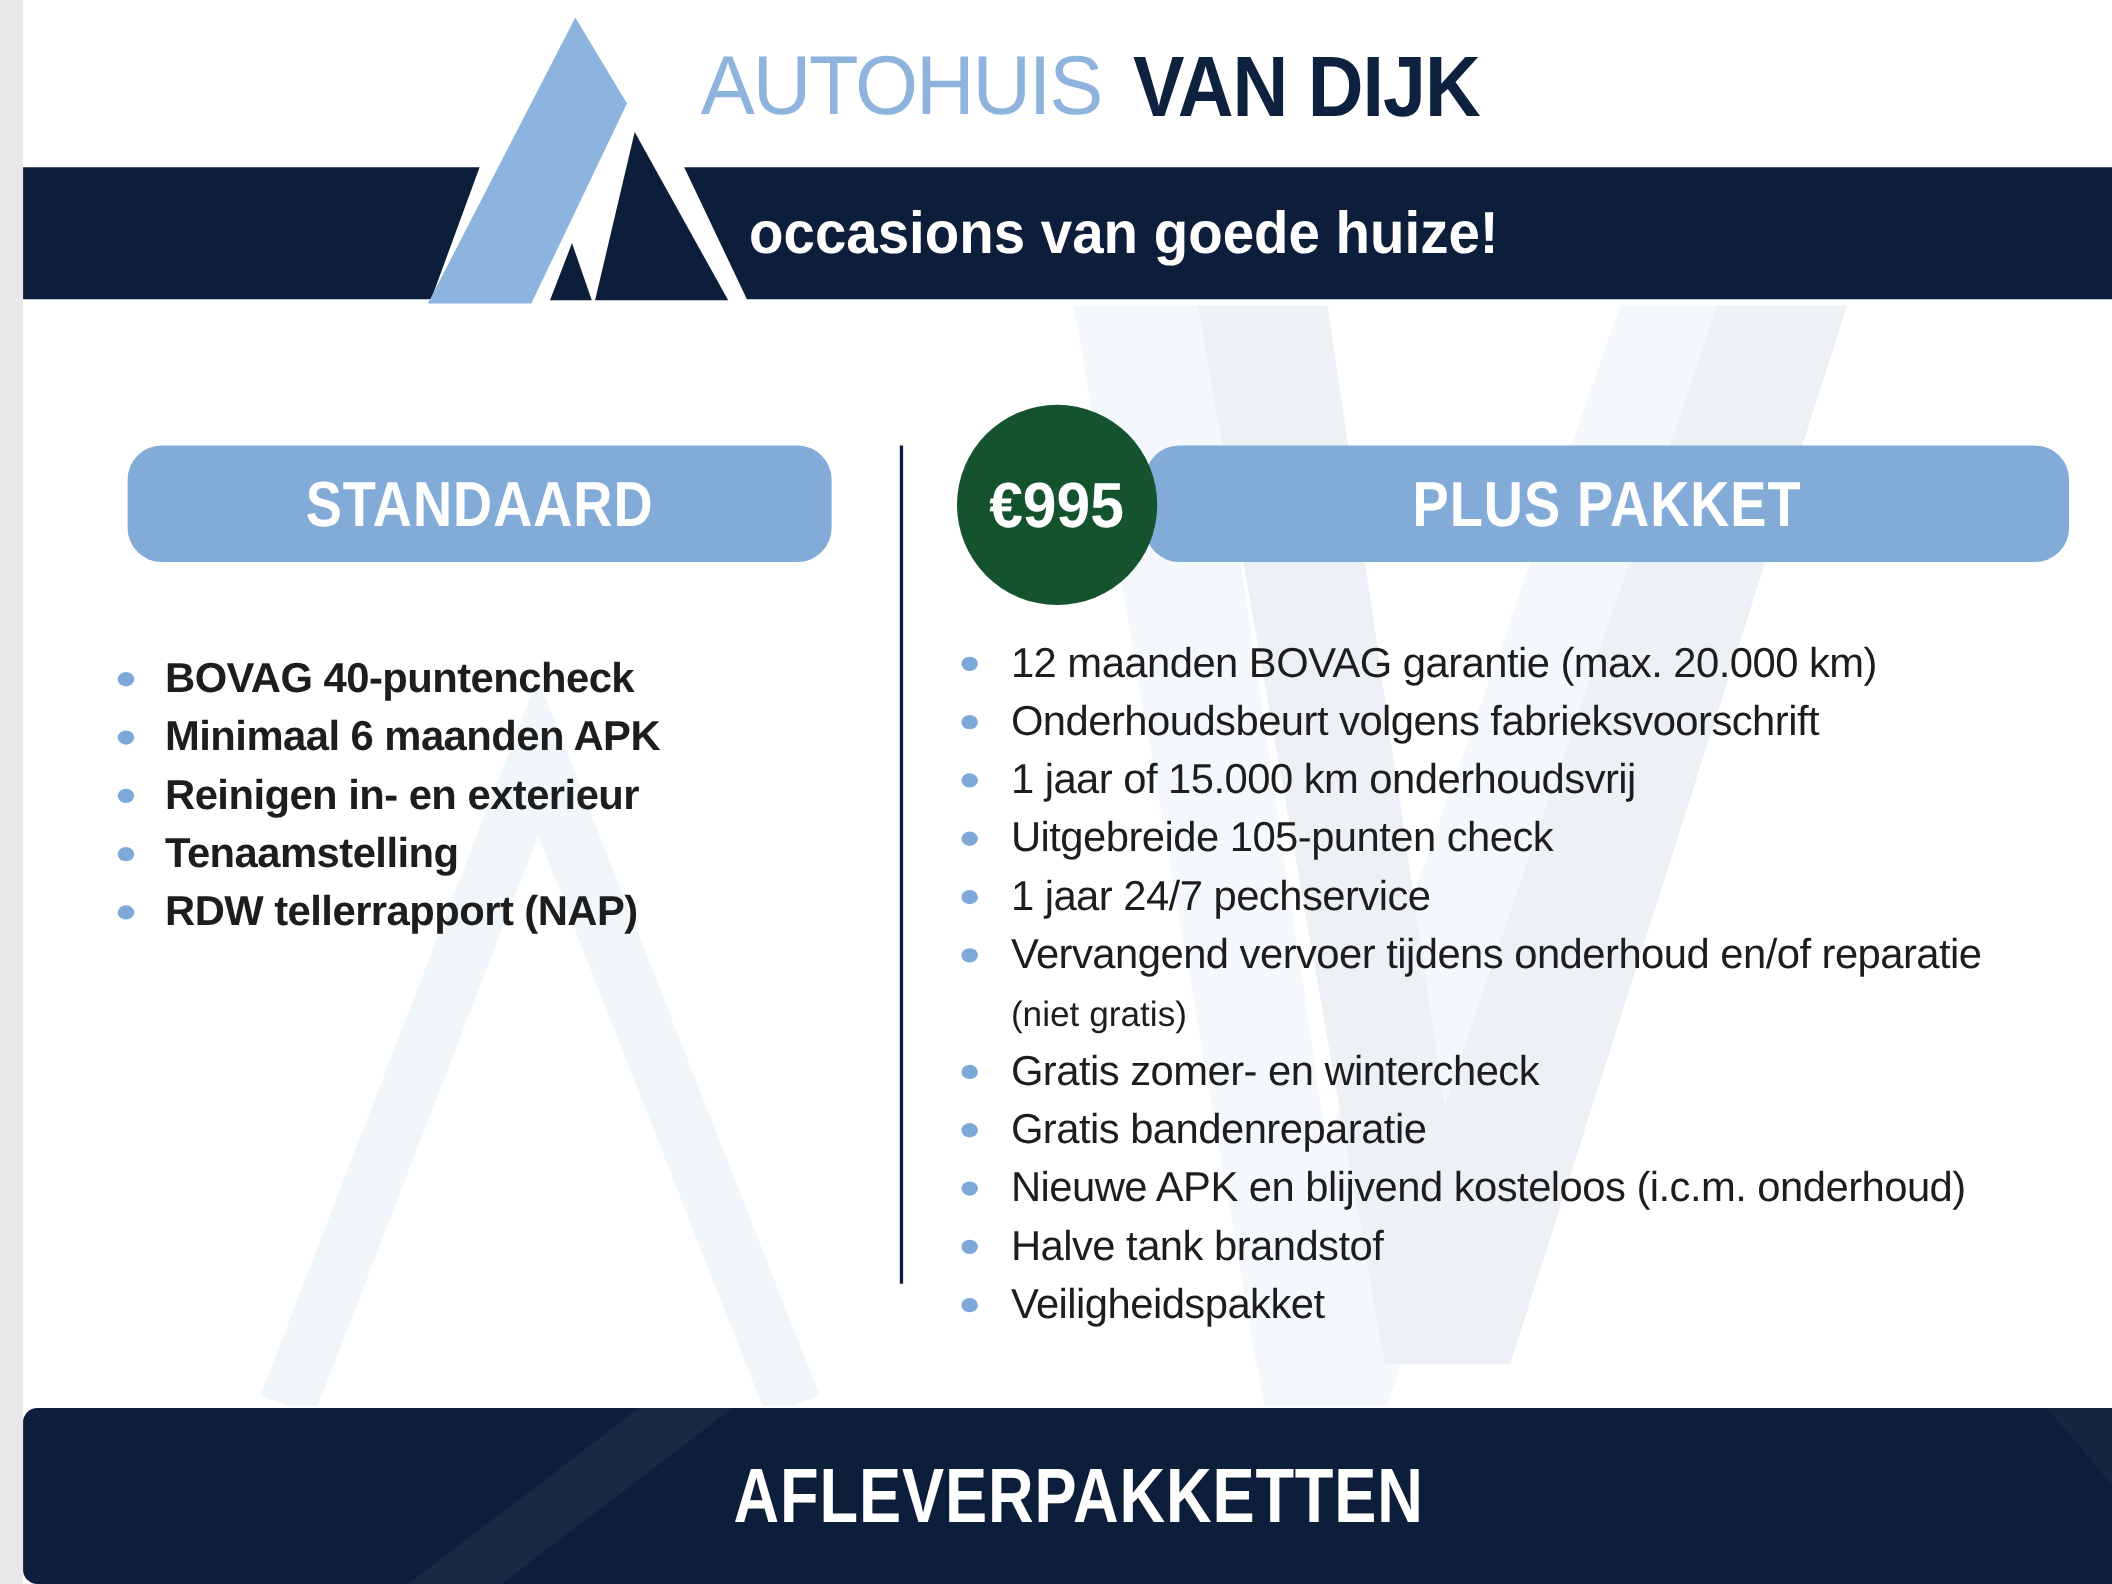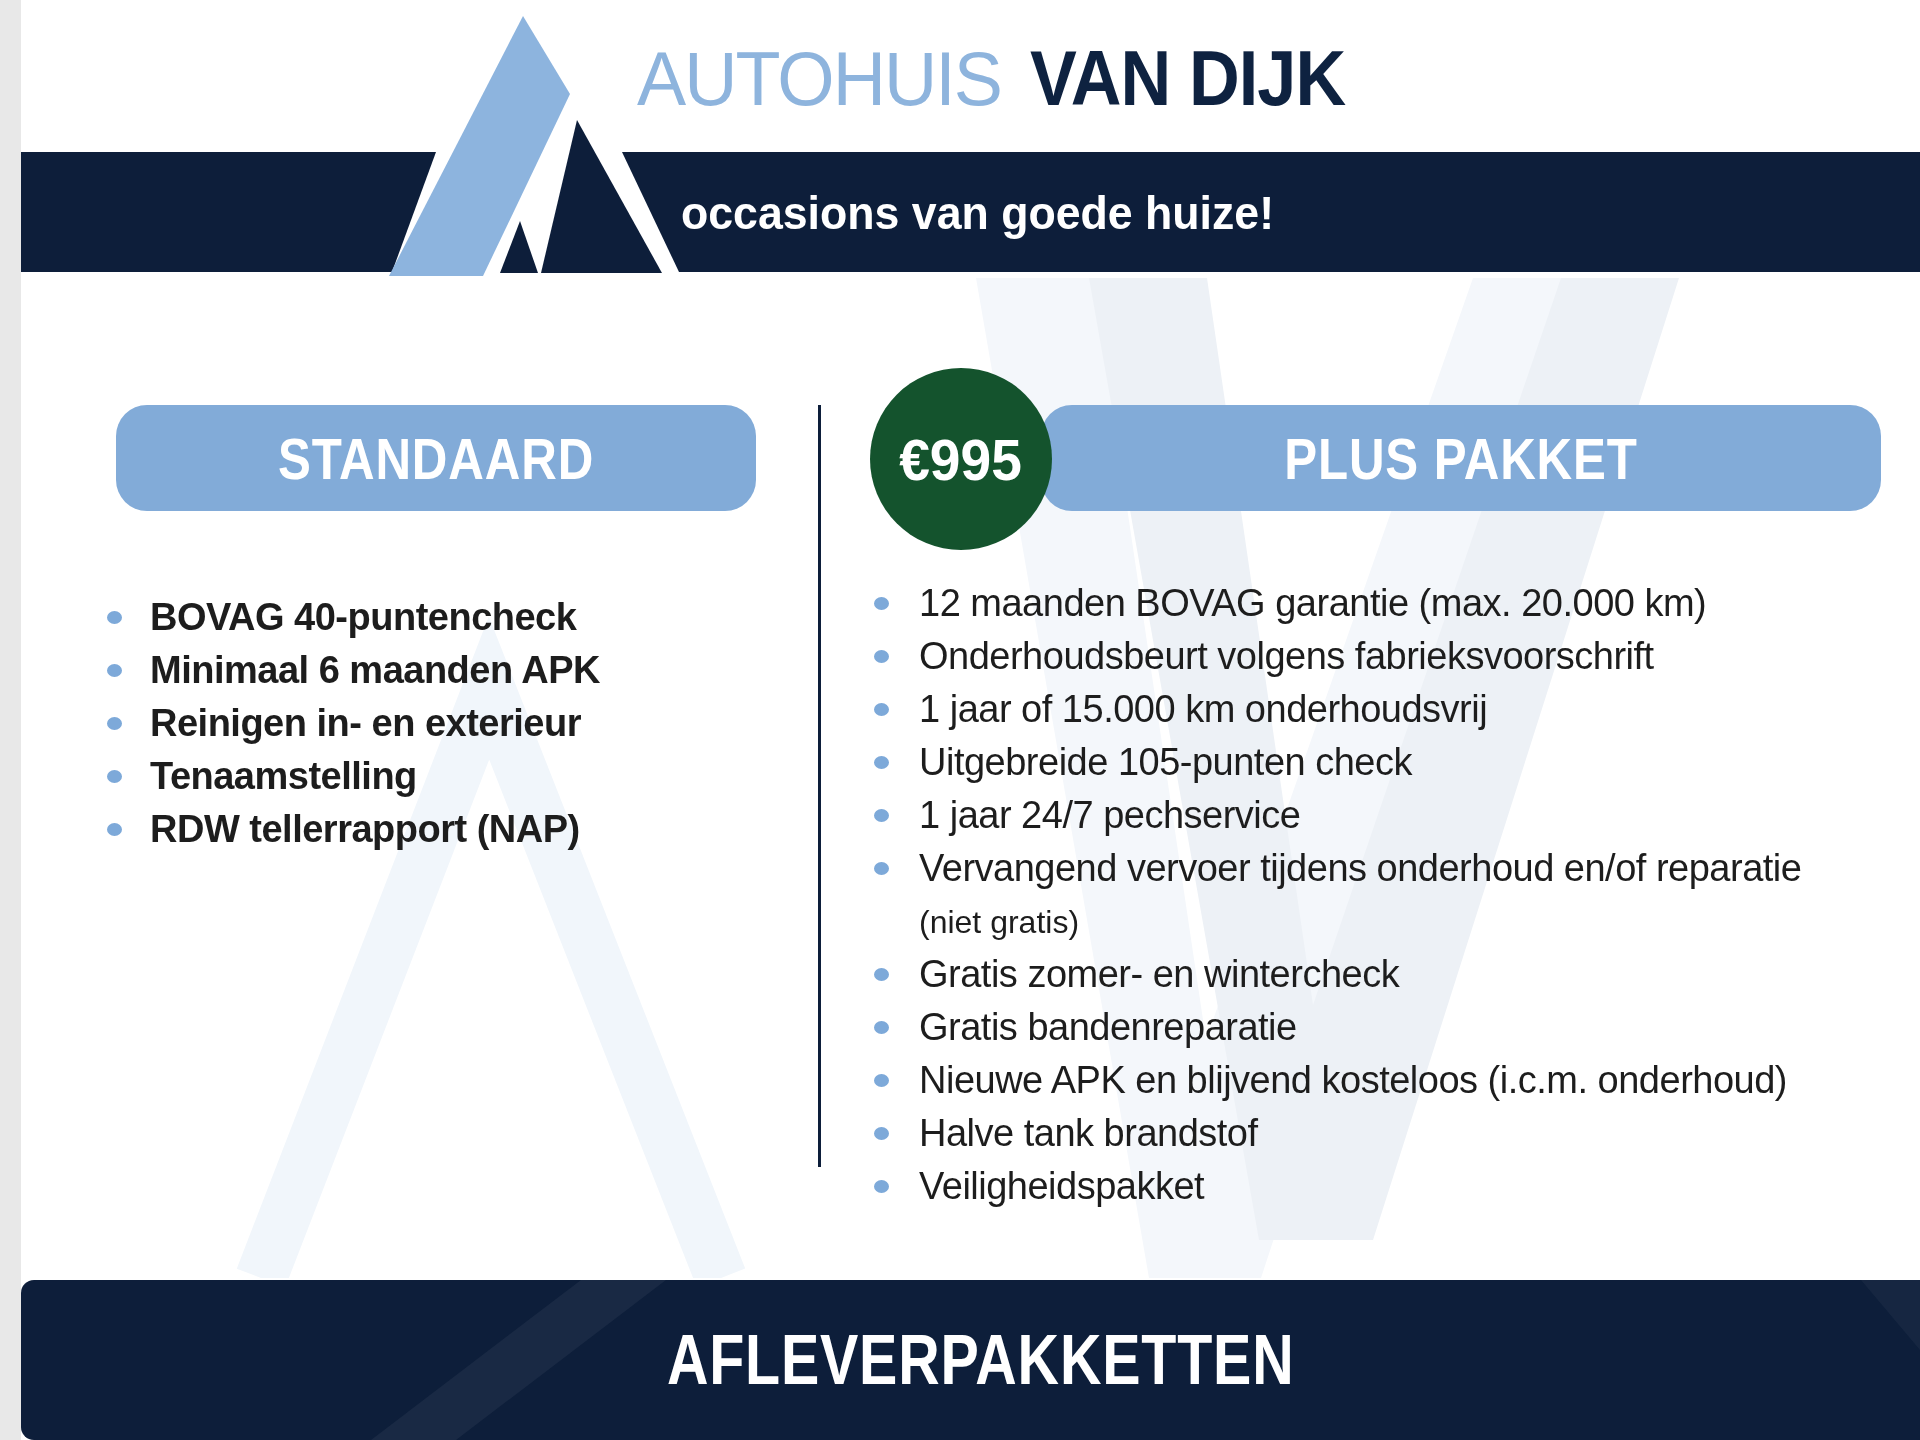--- a/index.html
+++ b/index.html
@@ -18,21 +18,21 @@
   .brand-light{
     font-size:76px;font-weight:400;color:#8eb4dd;letter-spacing:-2px;
     display:inline-block;transform:scaleX(.97);transform-origin:left center;
   }
   .brand-bold{
     font-size:78px;font-weight:700;color:#0e2240;letter-spacing:-1px;
     display:inline-block;margin-left:18px;transform:scaleX(.9);transform-origin:left center;
   }
   .tagline{
     position:absolute;left:660px;top:152px;height:120px;z-index:4;
-    display:flex;align-items:center;color:#ffffff;font-size:47px;font-weight:700;
+    display:flex;align-items:center;color:#ffffff;font-size:54px;font-weight:700;
     letter-spacing:0;white-space:nowrap;
   }
   .tagline>span{display:inline-block;transform:scaleX(.95);transform-origin:left center;}
   
   .watermark-svg{position:absolute;left:0;top:0;z-index:1;}
   
   .panel-header{
     position:absolute;top:405px;height:106px;background:#82abd8;z-index:2;
     display:flex;align-items:center;justify-content:center;color:#fff;border-radius:31px;
   }

